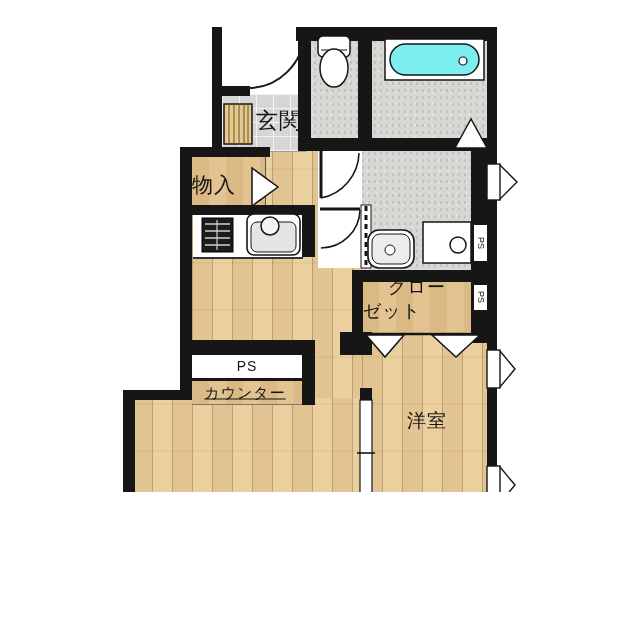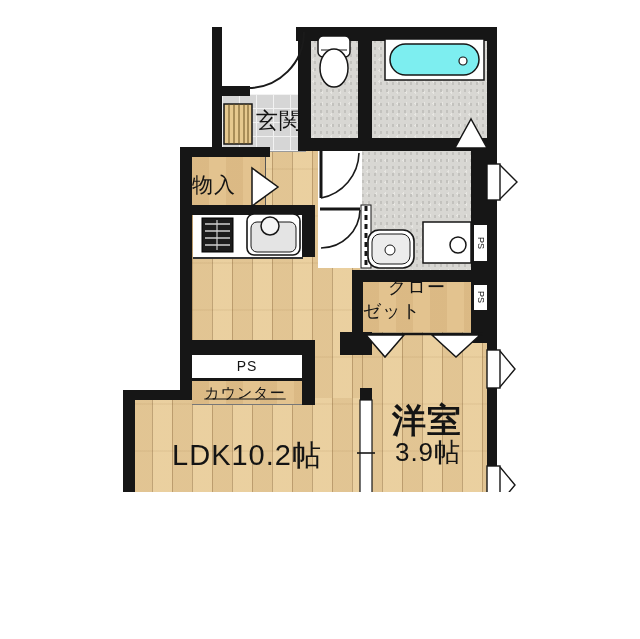--- a/index.html
+++ b/index.html
@@ -173,23 +173,21 @@
       <polyline points="500,351 515,369 500,387" fill="none" stroke="#161616" stroke-width="1.4"></polyline>
     </g>
     <g>
       <rect x="487" y="466" width="13" height="38" fill="#fff" stroke="#161616" stroke-width="1.4"></rect>
       <polyline points="500,467 515,485 500,503" fill="none" stroke="#161616" stroke-width="1.4"></polyline>
     </g>
   </svg>
 
   <div class="lbl" style="left:279px;top:121px;font-size:22px;">玄関</div>
   <div class="lbl" style="left:214px;top:184px;font-size:21px;">物入</div>
-  <div class="lbl" style="left:247px;top:455px;font-size:29px;">LDK10.2帖</div>
-  <div class="lbl" style="left:427px;top:420px;font-size:34px;font-weight:bold;">洋室</div>
-  <div class="lbl" style="left:428px;top:452px;font-size:26px;">3.9帖</div>
+  <div class="lbl" style="left:427px;top:420px;font-size:19px;">洋室</div>
   <div class="lbl" style="left:417px;top:287px;font-size:18px;">クロー</div>
   <div class="lbl" style="left:392px;top:311px;font-size:18px;">ゼット</div>
   <div class="lbl" style="left:245px;top:392px;font-size:15px;text-decoration:underline;">カウンター</div>
   <div class="lbl" style="left:247px;top:366px;font-size:14px;">PS</div>
   <div class="lbl" style="left:480px;top:243px;font-size:9px;transform:translate(-50%,-50%) rotate(90deg);letter-spacing:0;">PS</div>
   <div class="lbl" style="left:480px;top:297px;font-size:9px;transform:translate(-50%,-50%) rotate(90deg);letter-spacing:0;">PS</div>
 
 </div>
 
 </body></html>

